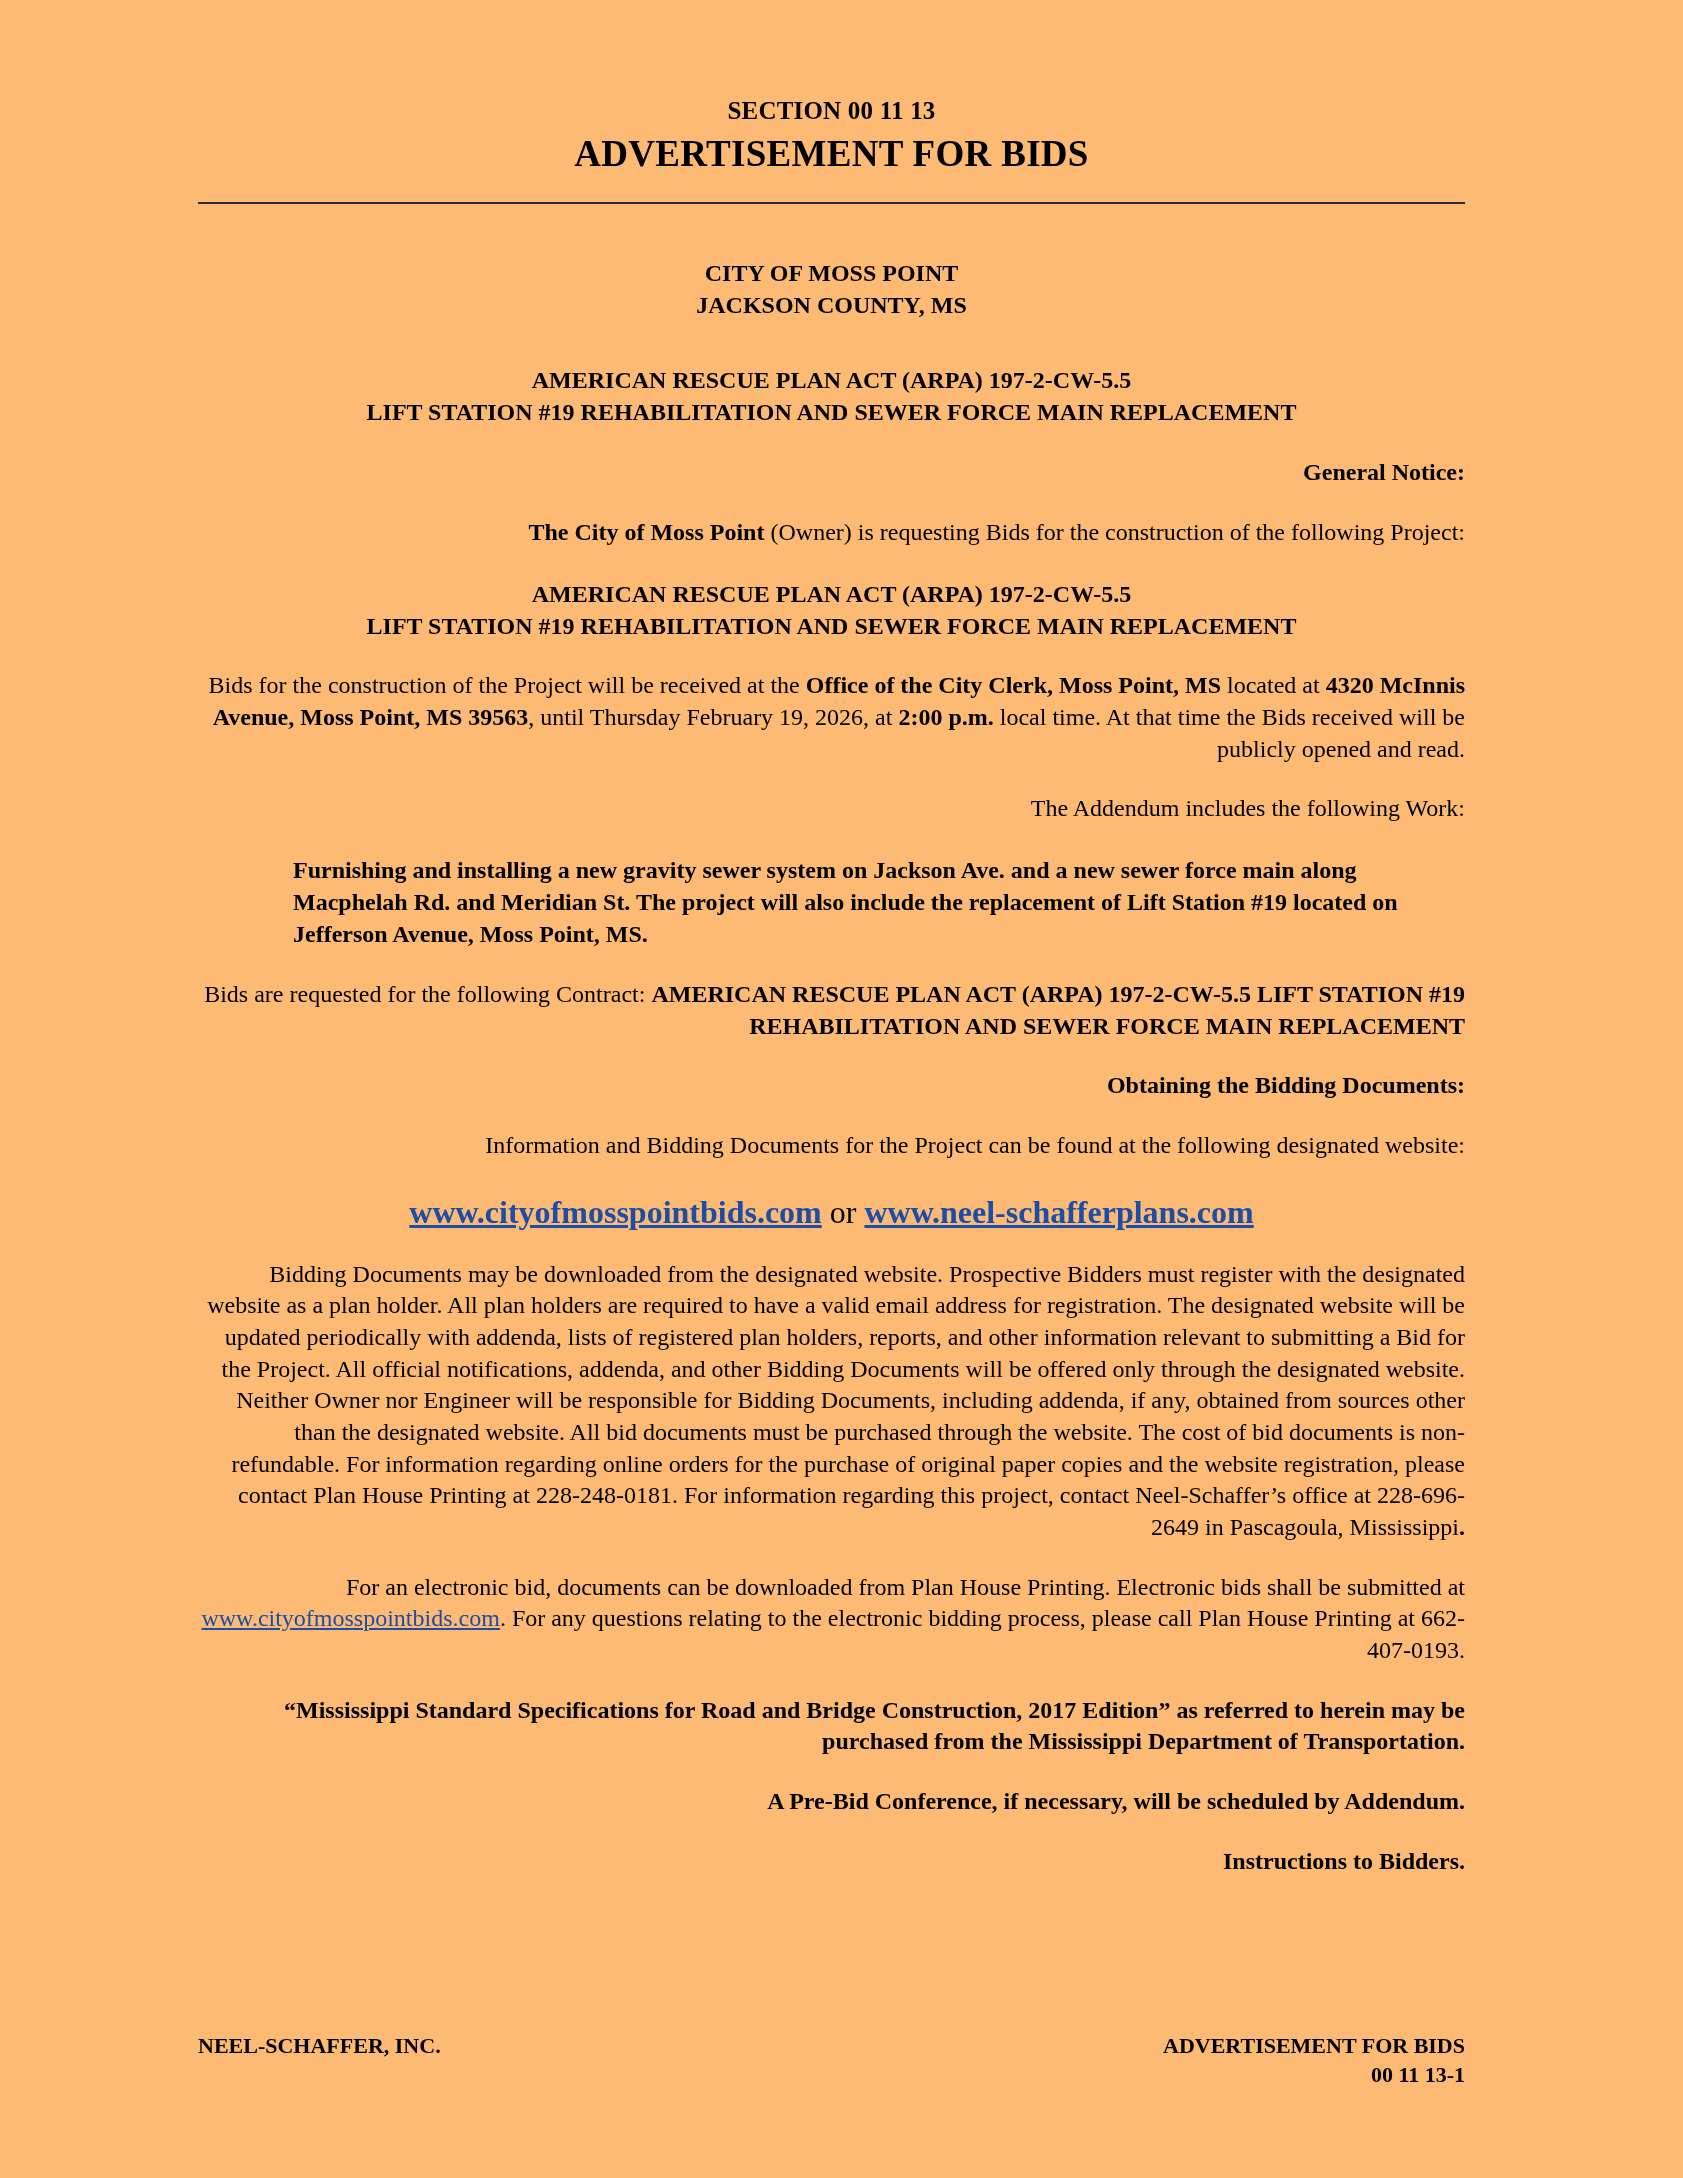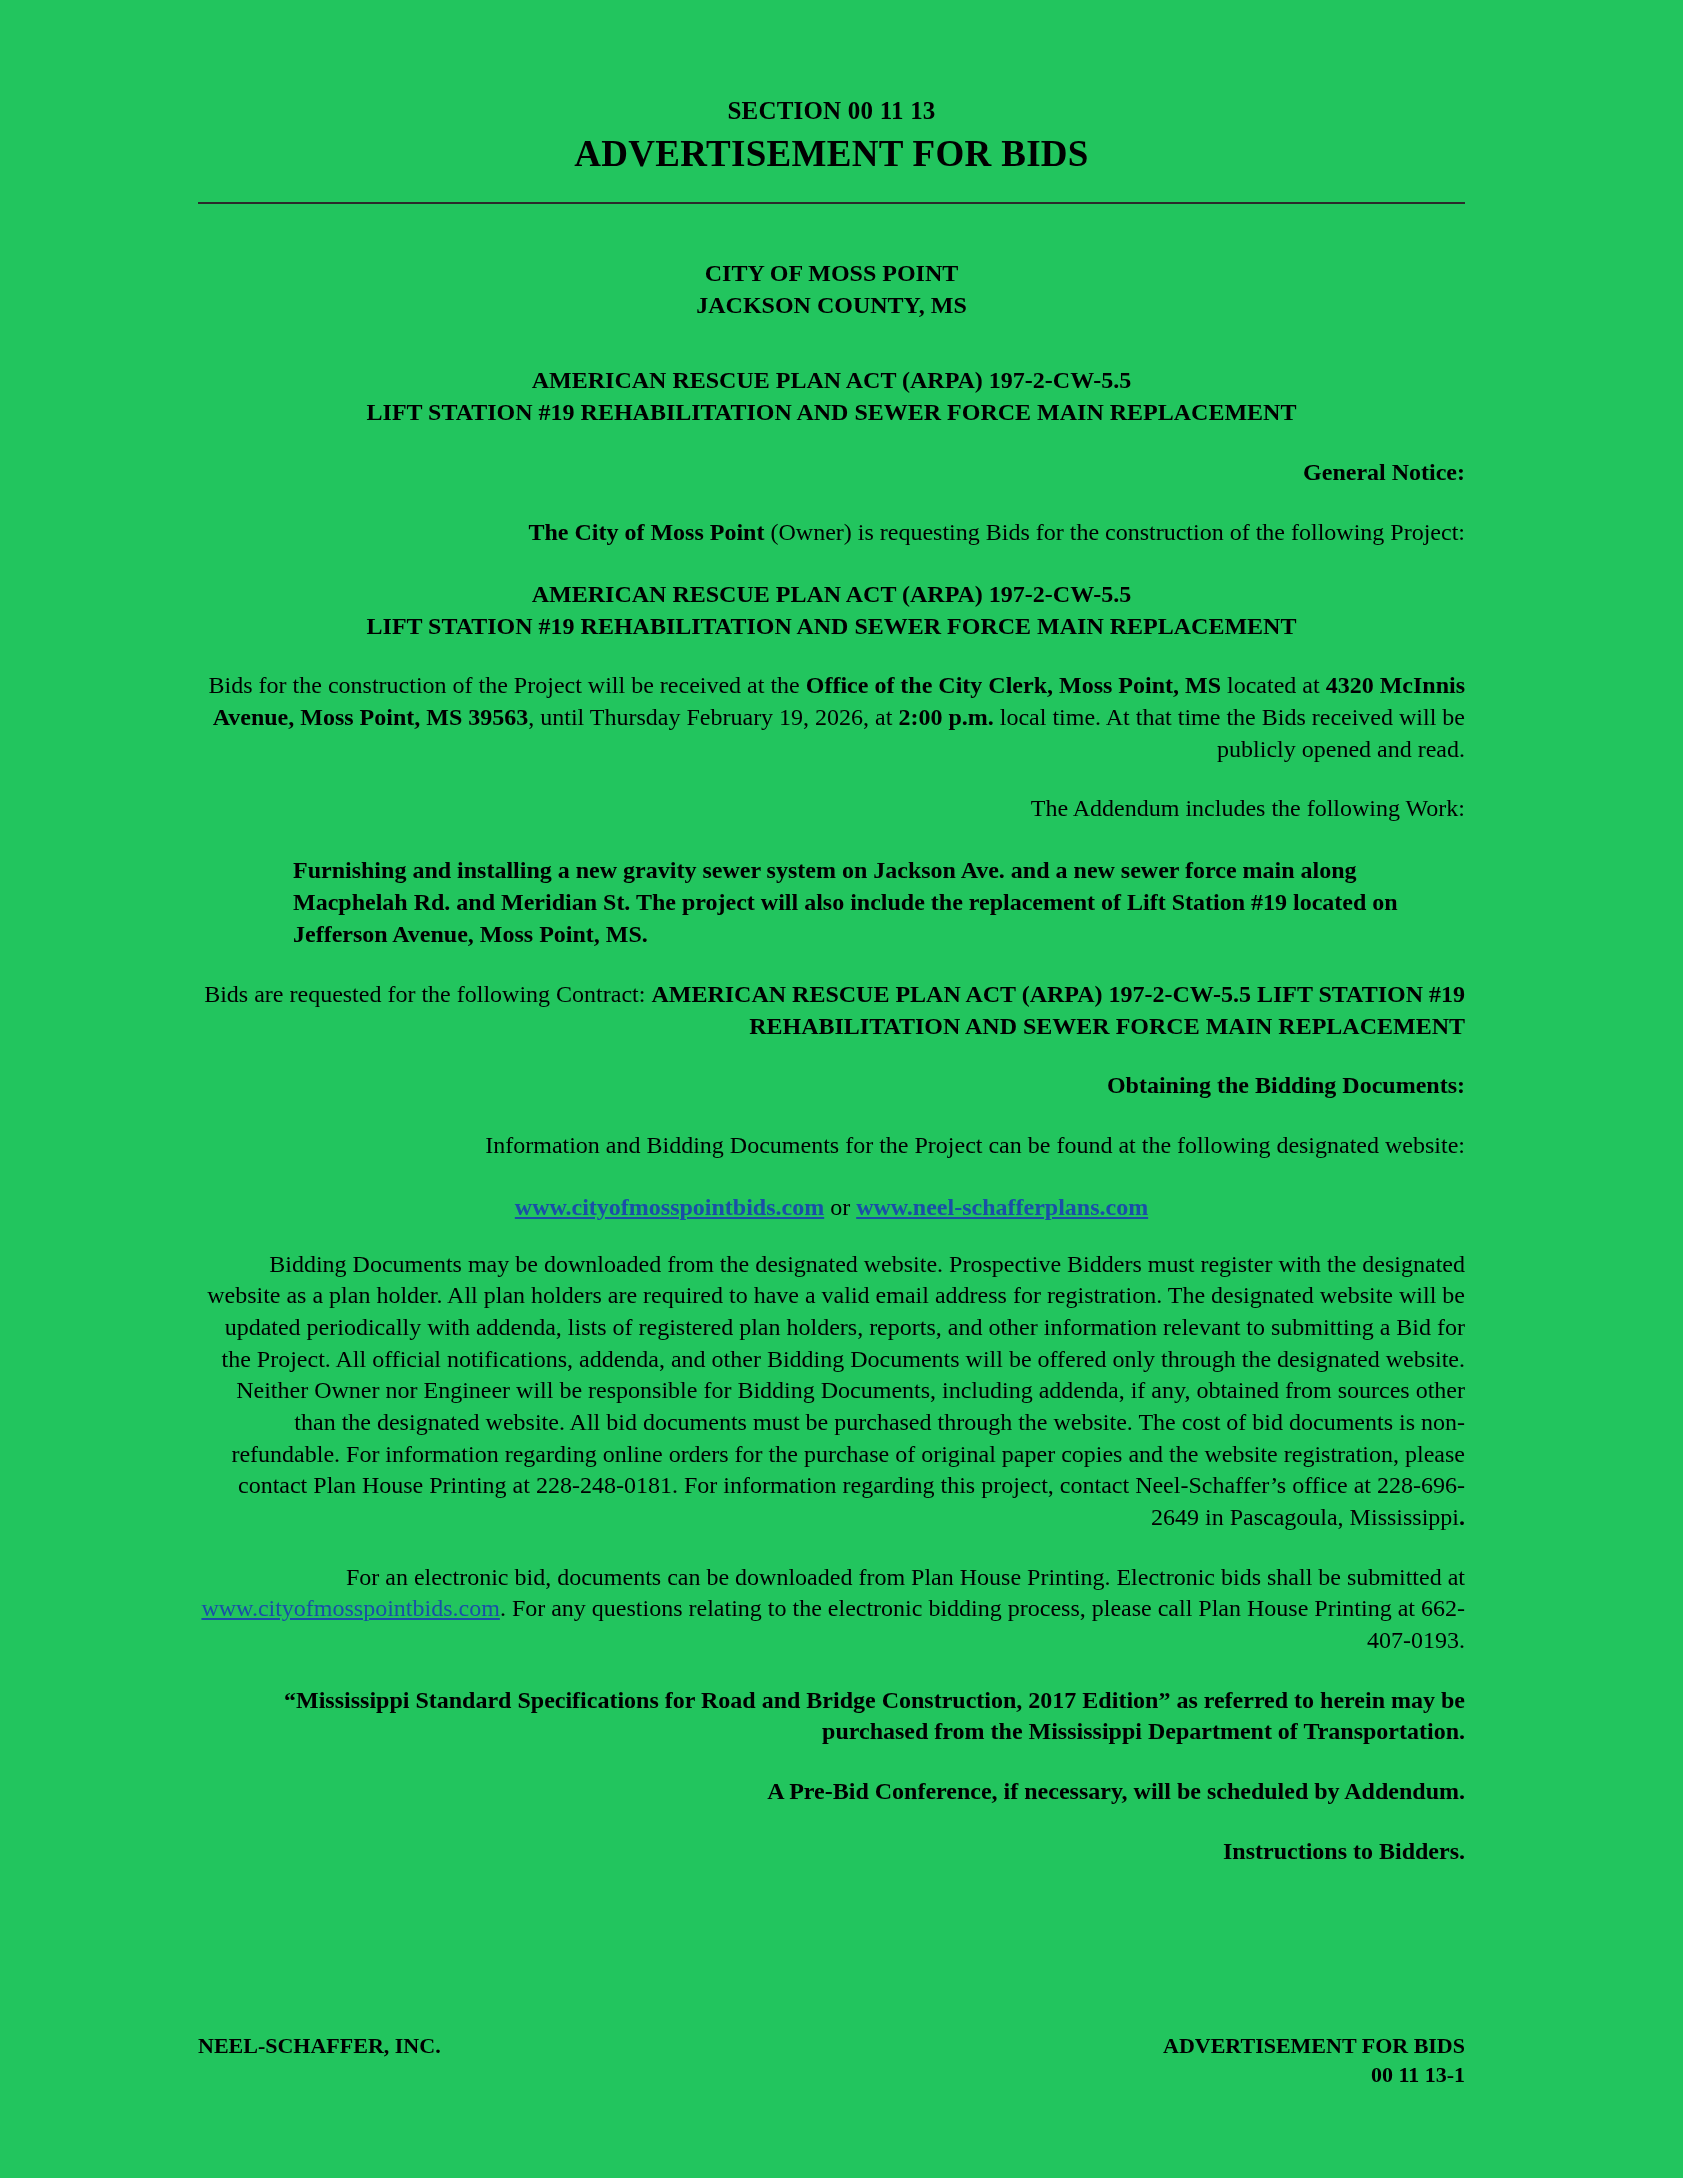--- a/index.html
+++ b/index.html
@@ -13,21 +13,21 @@
     font-family: "Liberation Serif", "DejaVu Serif", serif;
     color: #000000;
     -webkit-font-smoothing: antialiased;
   }
   .page {
     position: relative;
     width: 1683px;
     height: 2178px;
     box-sizing: border-box;
     padding: 0;
-    background: #22c55e;
+    background: #fdba74;
   }
   .content {
     position: absolute;
     left: 198px;
     top: 0;
     width: 1267px;
   }
   
   .doc-head {
     text-align: center;
@@ -73,21 +73,21 @@
   .b { font-weight: bold; }
   .indent-block {
     font-size: 24px;
     font-weight: bold;
     line-height: 1.33;
     margin: 30px 0 0 95px;
     width: 1119px;
   }
   .links-line {
     text-align: center;
-    font-size: 24px;
+    font-size: 32px;
     font-weight: bold;
     margin-top: 32px;
   }
   a.weblink {
     color: #1a4ea8;
     text-decoration: underline;
     font-weight: bold;
   }
   a.weblink-plain {
     color: #1a4ea8;

